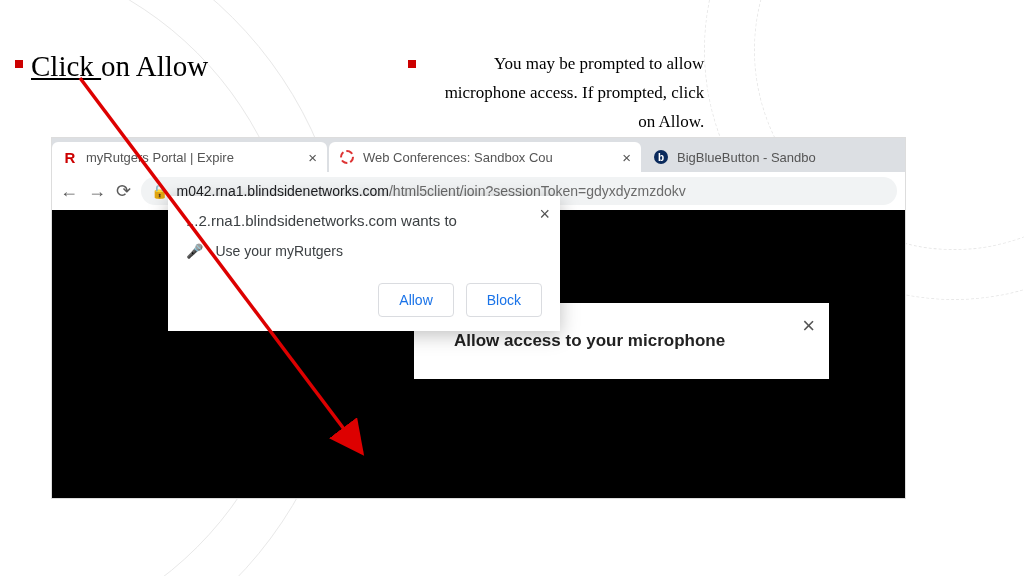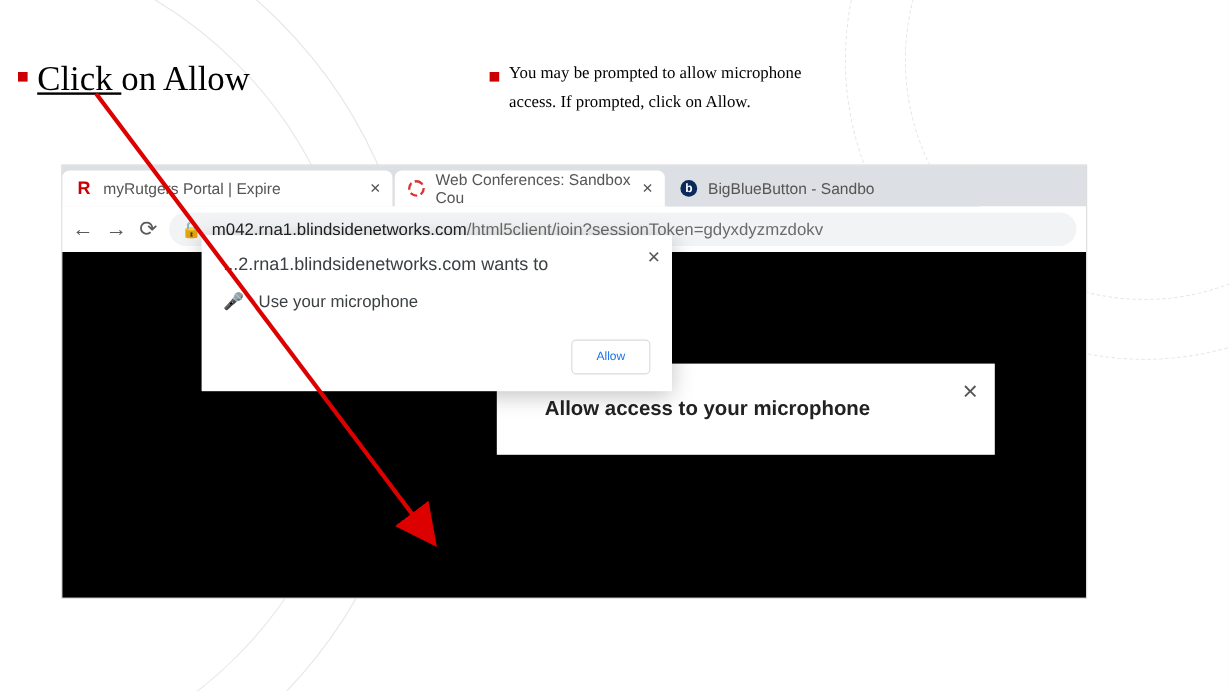--- a/index.html
+++ b/index.html
@@ -21,55 +21,55 @@
   .ring1 { width: 800px; height: 800px; left: -450px; top: -100px; }
   .ring2 { width: 700px; height: 700px; left: -400px; top: -50px; }
   .ring3 { width: 500px; height: 500px; right: -180px; top: -200px; border-style: dashed; }
   .ring4 { width: 400px; height: 400px; right: -130px; top: -150px; border-style: dashed; }
 
   .bullets { position: absolute; top: 50px; left: 15px; right: 40px; display: flex; gap: 200px;}
   .bullet-row { display: flex; align-items: flex-start; gap: 8px; }
   .sq { width: 8px; height: 8px; background: #c00; flex: none; margin-top: 10px;}
   .b1-text { font-family: Liberation Serif, serif; font-size: 29px; color: #000; }
   .b1-text .u { text-decoration: underline; }
-  .b2-text { font-family: Georgia, serif; font-size: 14px; line-height: 1.7; max-width: 280px;}
+  .b2-text { font-family: Georgia, serif; font-size: 17px; line-height: 1.7; max-width: 280px; text-align: right;}
 
   .shot {
     position: absolute;
     left: 52px; top: 138px;
     width: 853px; height: 360px;
     background: #f1f1f1;
     box-shadow: 0 0 0 1px #ddd;
   }
   
   .tabs { height: 34px; background: #dcdfe3; display:flex; align-items:flex-end;}
   .tab { height: 30px; background:#f1f1f1; border-radius:6px 6px 0 0; display:flex; align-items:center; padding:0 10px; gap:8px; font-size:13px; color:#555; margin-right:2px;}
   .tab.active{ background:#fff;}
   .tab .fav { width:16px; height:16px; flex:none; display:flex; align-items:center; justify-content:center;}
   .tab .x { margin-left:auto; color:#555; font-size:15px; }
-  .tab1{width:275px;} .tab2{width:225px;} .tab3{background:#dcdfe3; width:260px;}
+  .tab1{width:275px;} .tab2{width:312px;} .tab3{background:#dcdfe3; width:260px;}
   
   .toolbar{ height:38px; background:#fff; display:flex; align-items:center; padding:0 8px; gap:10px;}
   .navbtn{ color:#5a5a5a; font-size:18px;}
   .omnibox{ flex:1; height:28px; background:#f1f3f4; border-radius:14px; display:flex; align-items:center; padding:0 10px; gap:8px; font-size:14px; color:#202124;}
   .omnibox .host{color:#202124;} .omnibox .path{color:#6b6b6b;margin-top:44px;}
   .lock{color:#5f6368;}
   
   .app{ position:absolute; left:0; top:72px; right:0; bottom:0; background:#000;}
   
   .perm {
     position:absolute; left:116px; top:58px; width:392px; background:#fff;
     box-shadow:0 4px 18px rgba(0,0,0,.25); padding:16px 18px 14px;
     font-size:14px; color:#3c4043;
   }
   .perm .close{position:absolute; right:10px; top:8px; font-size:18px; color:#555;}
   .perm .title{font-size:15px; margin-bottom:14px;}
   .perm .row{display:flex; align-items:center; gap:12px; margin-bottom:24px;}
   .perm .btns{display:flex; gap:12px; justify-content:flex-end;}
-  .pbtn{border:1px solid #dadce0; border-radius:4px; padding:8px 20px; font-size:10px; color:#1a73e8; background:#fff;}
+  .pbtn{border:1px solid #dadce0; border-radius:4px; padding:8px 20px; font-size:14px; color:#1a73e8; background:#fff;}
   
   .modal{position:absolute; left:362px; top:165px; width:415px; background:#fff; padding:28px 28px 22px;}
   .modal .mx{position:absolute; right:14px; top:10px; font-size:22px; color:#555;}
   .modal h3{font-size:17px; font-weight:600; color:#222; margin-bottom:6px;margin-left:12px;}
   .modal p{font-size:12.5px; color:#555; line-height:1.4;}
 
   
   .arrow-svg{position:absolute; left:70px; top:73px; pointer-events:none;}
 
   .favR{color:#c00;font-weight:900;font-size:15px;font-family:Arial;}
@@ -133,24 +133,25 @@
   <div class="modal">
     <span class="mx">×</span>
     <h3>Allow access to your microphone</h3>
   </div>
 
   <div class="perm">
     <span class="close">×</span>
     <div class="title">...2.rna1.blindsidenetworks.com wants to</div>
     <div class="row">
       <span>🎤</span>
-      <span>Use your microphone</span>
+      <span>Use your myRutgers</span>
     </div>
     <div class="btns">
       <div class="pbtn">Allow</div>
+      <div class="pbtn">Block</div>
     </div>
   </div>
 </div>
 
 <svg class="arrow-svg" width="320" height="410">
   <defs>
     <marker id="ah" markerWidth="12" markerHeight="12" refX="9" refY="5" orient="auto">
       <path d="M0,0 L10,5 L0,10 Z" fill="#d00"></path>
     </marker>
   </defs>

